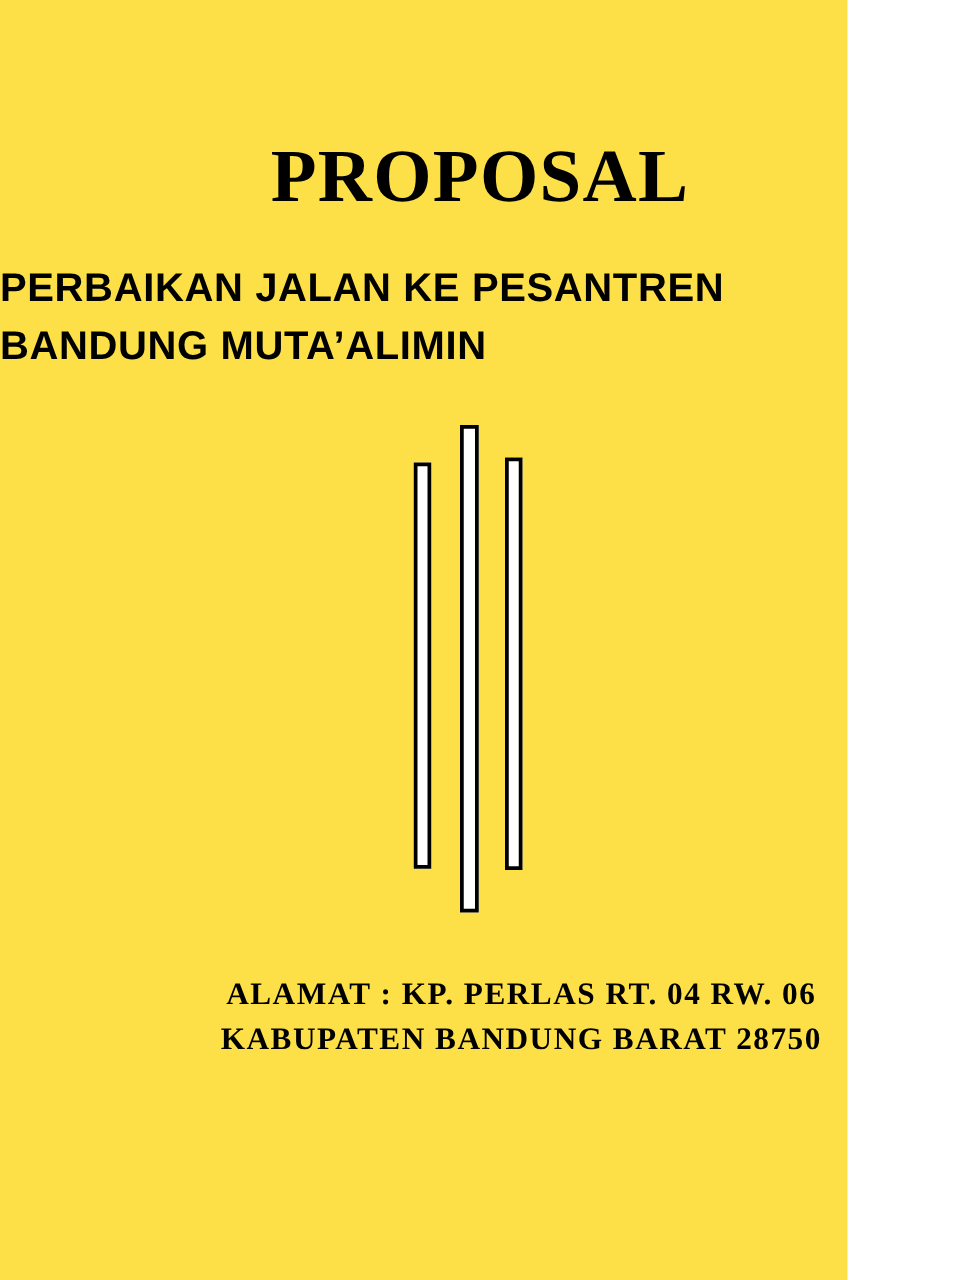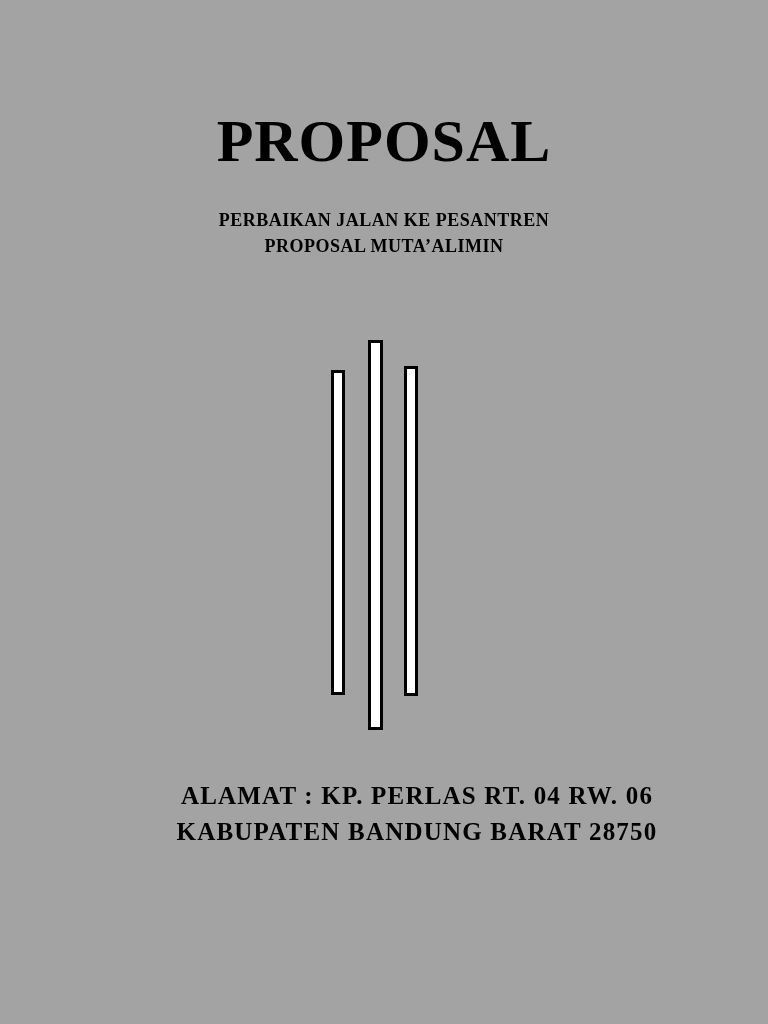--- a/index.html
+++ b/index.html
@@ -9,46 +9,45 @@
   }
   body {
     width: 768px;
     height: 1024px;
     font-family: "Liberation Serif", serif;
     color: #000000;
     overflow: hidden;
   }
   .page {
     position: relative;
-    width: 768px;
+    width: 678px;
     height: 1024px;
-    background: #a3a3a3;
+    background: #fde047;
     box-sizing: border-box;
   }
   .title {
     position: absolute;
     top: 108px;
     left: 0;
     width: 768px;
     text-align: center;
     font-family: "Liberation Serif", serif;
     font-weight: bold;
     font-size: 60px;
     letter-spacing: 1px;
     line-height: 1.1;
   }
   .subtitle {
     position: absolute;
     top: 207px;
     left: 0;
     width: 768px;
-    text-align: center;
-    font-family: Liberation Serif, serif;
+    font-family: Liberation Sans, sans-serif;
     font-weight: bold;
-    font-size: 18px;
+    font-size: 32px;
     letter-spacing: 0.5px;
     line-height: 1.45;
   }
   .subtitle .line {
     display: block;
   }
   .emblem {
     position: absolute;
     top: 330px;
     left: 0;
@@ -98,21 +97,21 @@
 </style>
 </head>
 <body>
 
 <div class="page">
 
   <div class="title">PROPOSAL</div>
 
   <div class="subtitle">
     <span class="line">PERBAIKAN JALAN KE PESANTREN</span>
-    <span class="line">PROPOSAL MUTA’ALIMIN</span>
+    <span class="line">BANDUNG MUTA’ALIMIN</span>
   </div>
 
   <div class="emblem">
     <div class="bar bar-left"></div>
     <div class="bar bar-center"></div>
     <div class="bar bar-right"></div>
   </div>
 
   <div class="address">
     <span class="line">ALAMAT : KP. PERLAS RT. 04 RW. 06</span>

